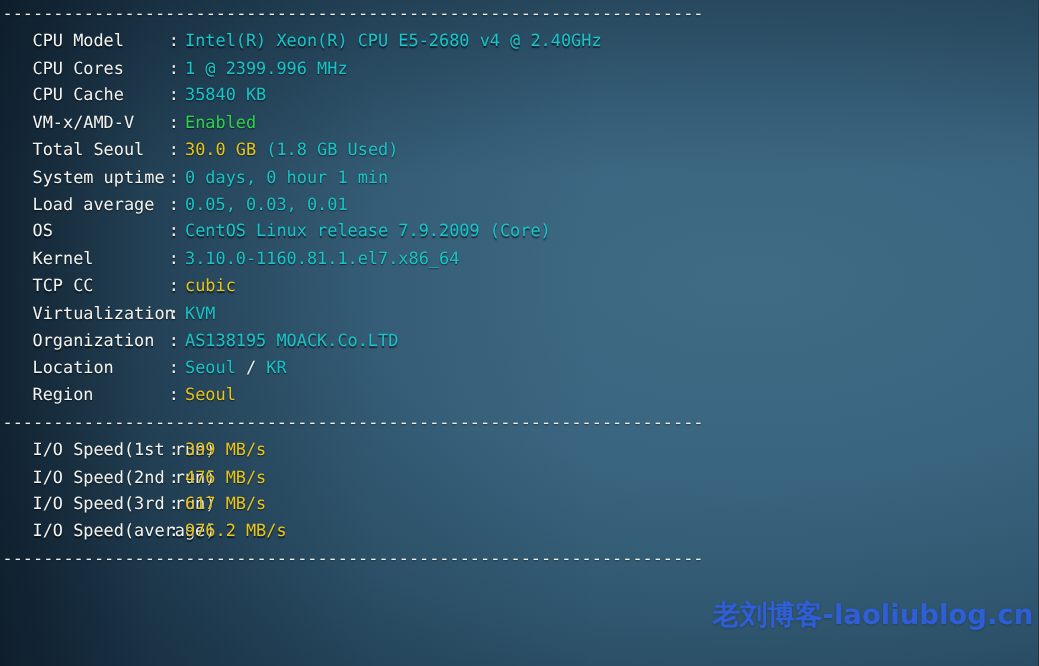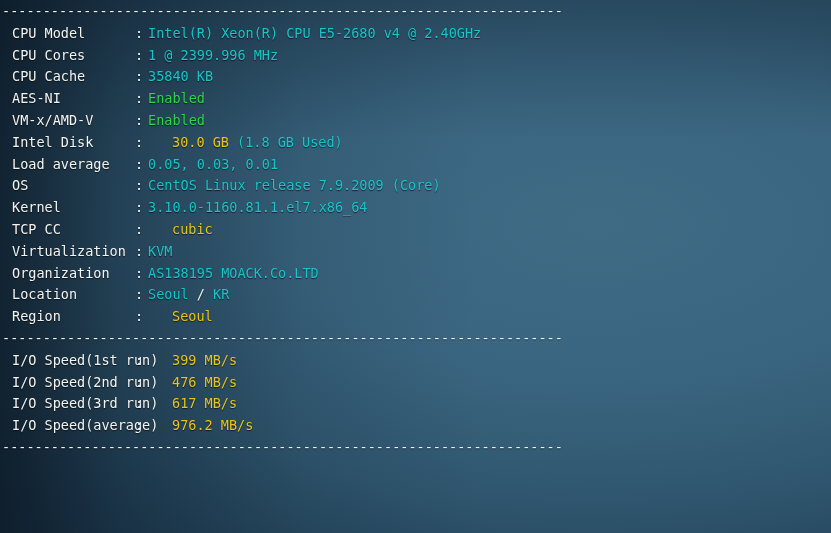--- a/index.html
+++ b/index.html
@@ -49,32 +49,32 @@
   .row {
     height: 21.8px;
     line-height: 21.8px;
     white-space: nowrap;
     overflow: hidden;
     text-shadow: 0 1px 1px rgba(0,0,0,0.6);
   }
   .label {
     display: inline-block;
     width: 135px;
-    padding-left: 12px;
+    padding-left: 26px;
     box-sizing: border-box;
     color: #f4f4f0;
   }
   .colon {
     display: inline-block;
     width: 13px;
     color: #f4f4f0;
   }
   .c-cyan   { color: #18c5c8; margin-top: 29px; }
   .c-green  { color: #2fd44a; }
-  .c-yellow { color: #e9c41a; margin-left: 24px; }
+  .c-yellow { color: #e9c41a; }
   .c-red    { color: #f02b2b; }
   .c-white  { color: #f4f4f0; }
 
   #watermark {
     position: absolute;
     left: 570px;
     top: 482px;
     z-index: 3;
     font-family: "DejaVu Sans", "Liberation Sans", sans-serif;
     font-size: 22px;
@@ -89,35 +89,36 @@
 </head>
 <body>
 
 <div id="screen">
   <div id="content">
       <div class="sep first">---------------------------------------------------------------------</div>
       <div>
         <div class="row"><span class="label">CPU Model</span><span class="colon">:</span><span><span class="c-cyan">Intel(R) Xeon(R) CPU E5-2680 v4 @ 2.40GHz</span></span></div>
         <div class="row"><span class="label">CPU Cores</span><span class="colon">:</span><span><span class="c-cyan">1 @ 2399.996 MHz</span></span></div>
         <div class="row"><span class="label">CPU Cache</span><span class="colon">:</span><span><span class="c-cyan">35840 KB</span></span></div>
-        <div class="row"><span class="label">AES-NI</span><span class="colon">:</span><span><span class="c-green">Enabled</span></span></div>
         <div class="row"><span class="label">VM-x/AMD-V</span><span class="colon">:</span><span><span class="c-green">Enabled</span></span></div>
-        <div class="row"><span class="label">Intel Disk</span><span class="colon">:</span><span><span class="c-yellow">30.0 GB</span><span class="c-cyan"> (1.8 GB Used)</span></span></div>
+        <div class="row"><span class="label">Total Seoul</span><span class="colon">:</span><span><span class="c-yellow">30.0 GB</span><span class="c-cyan"> (1.8 GB Used)</span></span></div>
+        <div class="row"><span class="label">System uptime</span><span class="colon">:</span><span><span class="c-cyan">0 days, 0 hour 1 min</span></span></div>
         <div class="row"><span class="label">Load average</span><span class="colon">:</span><span><span class="c-cyan">0.05, 0.03, 0.01</span></span></div>
         <div class="row"><span class="label">OS</span><span class="colon">:</span><span><span class="c-cyan">CentOS Linux release 7.9.2009 (Core)</span></span></div>
         <div class="row"><span class="label">Kernel</span><span class="colon">:</span><span><span class="c-cyan">3.10.0-1160.81.1.el7.x86_64</span></span></div>
         <div class="row"><span class="label">TCP CC</span><span class="colon">:</span><span><span class="c-yellow">cubic</span></span></div>
         <div class="row"><span class="label">Virtualization</span><span class="colon">:</span><span><span class="c-cyan">KVM</span></span></div>
         <div class="row"><span class="label">Organization</span><span class="colon">:</span><span><span class="c-cyan">AS138195 MOACK.Co.LTD</span></span></div>
         <div class="row"><span class="label">Location</span><span class="colon">:</span><span><span class="c-cyan">Seoul</span><span class="c-white"> / </span><span class="c-cyan">KR</span></span></div>
         <div class="row"><span class="label">Region</span><span class="colon">:</span><span><span class="c-yellow">Seoul</span></span></div>
       </div>
       <div class="sep">---------------------------------------------------------------------</div>
       <div>
         <div class="row"><span class="label">I/O Speed(1st run)</span><span class="colon">:</span><span><span class="c-yellow">399 MB/s</span></span></div>
         <div class="row"><span class="label">I/O Speed(2nd run)</span><span class="colon">:</span><span><span class="c-yellow">476 MB/s</span></span></div>
         <div class="row"><span class="label">I/O Speed(3rd run)</span><span class="colon">:</span><span><span class="c-yellow">617 MB/s</span></span></div>
         <div class="row"><span class="label">I/O Speed(average)</span><span class="colon">:</span><span><span class="c-yellow">976.2 MB/s</span></span></div>
       </div>
       <div class="sep">---------------------------------------------------------------------</div>
     </div>
   <div id="vignette"></div>
+  <div id="watermark">老刘博客-laoliublog.cn</div>
 </div>
 
 </body></html>

